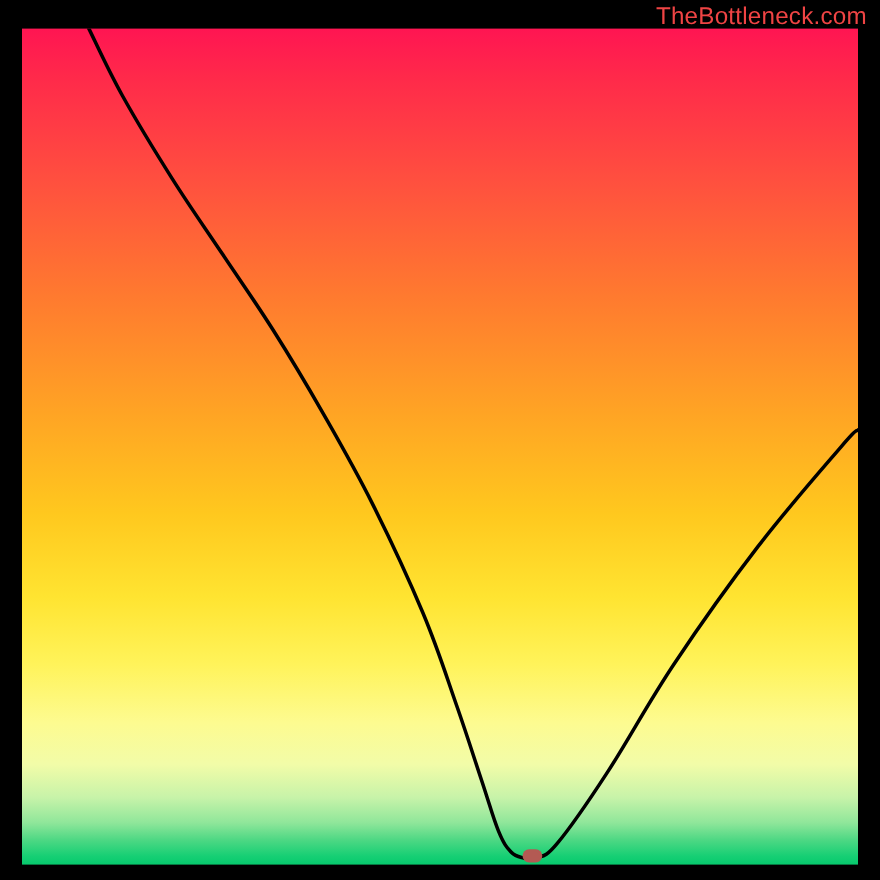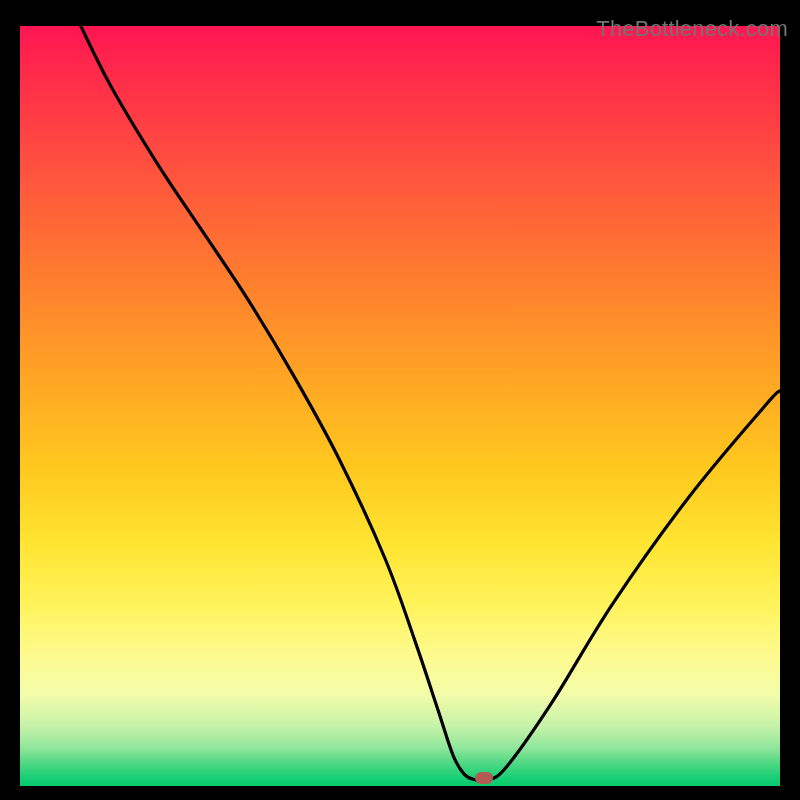--- a/index.html
+++ b/index.html
@@ -12,23 +12,23 @@
     overflow: hidden;
   }
   .frame {
     position: relative;
     width: 800px;
     height: 800px;
     box-sizing: border-box;
   }
   .watermark {
     position: absolute;
-    top: 16px;
+    top: 2px;
     right: 12px;
-    color: #737373;
+    color: #ef4444;
     font-size: 22px;
     font-weight: 500;
     letter-spacing: 0.2px;
     z-index: 5;
   }
   .plot-outer {
     position: absolute;
     left: 20px;
     top: 26px;
     width: 760px;

